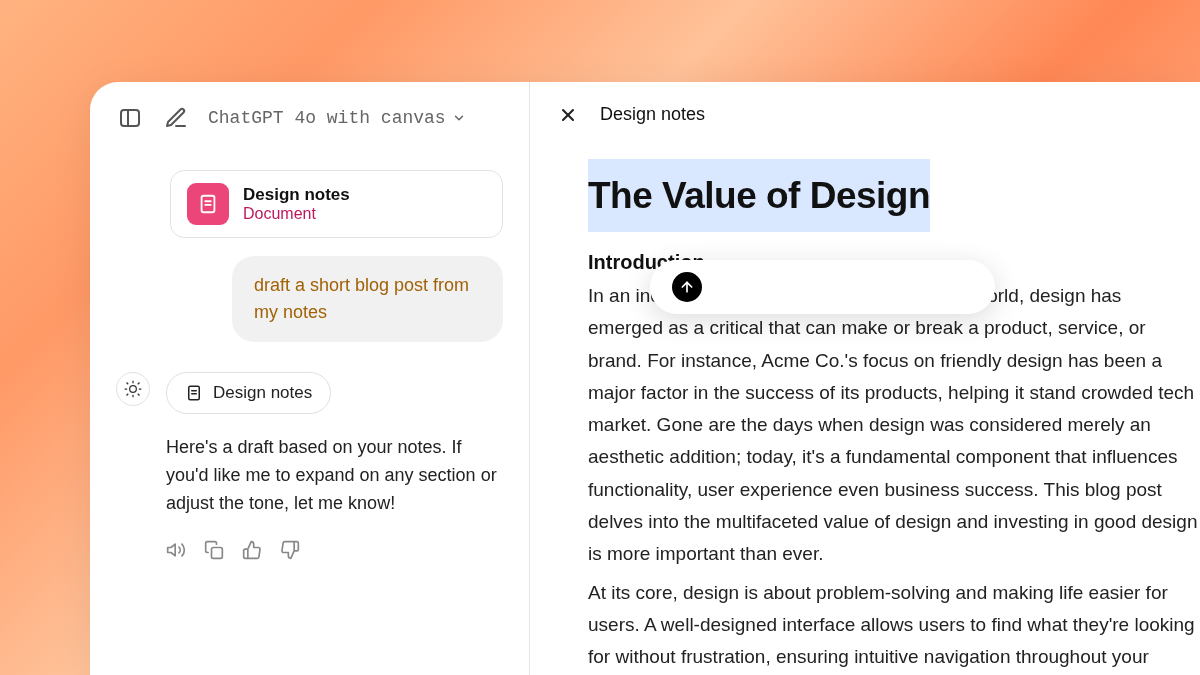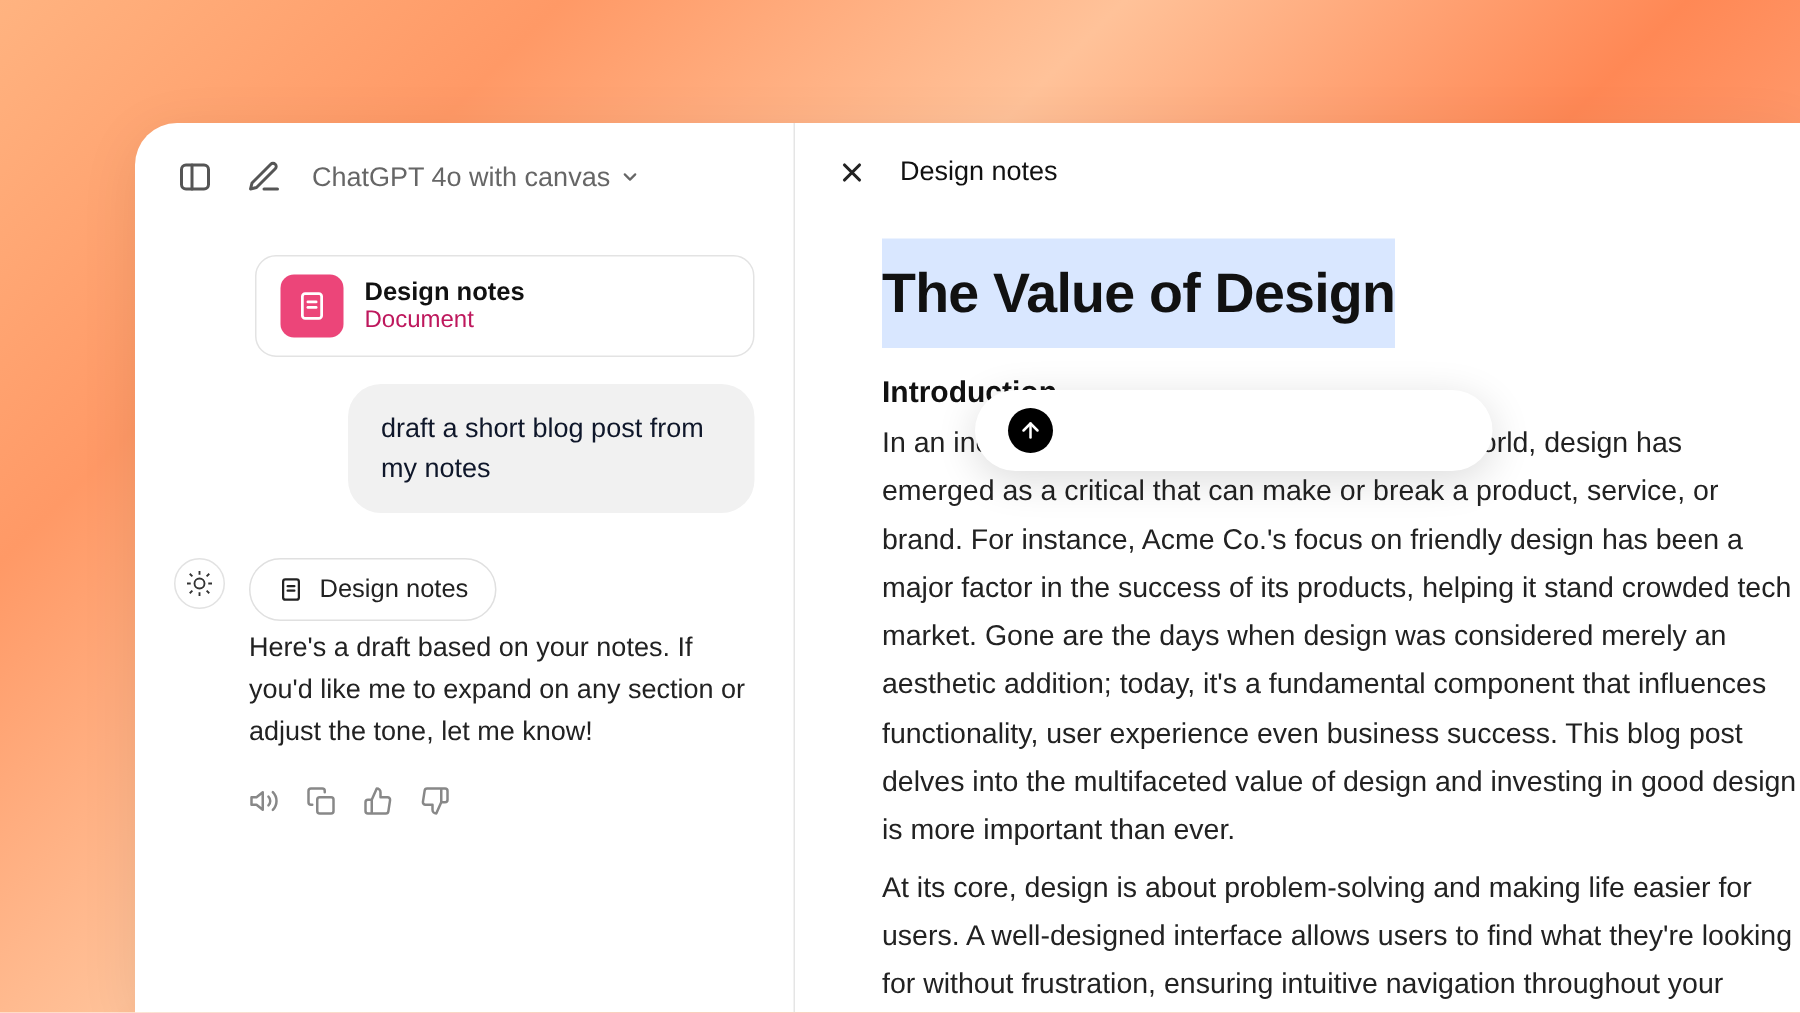--- a/index.html
+++ b/index.html
@@ -44,20 +44,21 @@
   color: #555;
   cursor: pointer;
 }
 .model-label {
   color: #666;
   font-size: 18px;
   display: flex;
   align-items: center;
   gap: 6px;
   cursor: pointer;
+  font-family: Liberation Mono, monospace;
 }
 .chat-scroll {
   flex: 1;
   padding: 28px 26px 0 26px;
   overflow: hidden;
 }
 .attachment-card {
   margin-left: 54px;
   border: 1px solid #e3e3e3;
   border-radius: 14px;
@@ -78,21 +79,21 @@
 }
 .attachment-title { font-weight: 600; font-size: 17px; color: #111; }
 .attachment-sub { font-size: 16px; color: #be185d; }
 .user-bubble {
   margin-top: 18px;
   margin-left: 116px;
   background: #f1f1f1;
   border-radius: 22px;
   padding: 16px 22px;
   font-size: 18px;
-  color: #0f172a;
+  color: #a16207;
   line-height: 1.5;
 }
 .assistant-row {
   margin-top: 30px;
   display: flex;
   gap: 16px;
   align-items: flex-start;
 }
 .assistant-avatar {
   width: 34px;
@@ -110,21 +111,21 @@
   border-radius: 22px;
   padding: 10px 18px;
   display: inline-flex;
   align-items: center;
   gap: 10px;
   font-size: 17px;
   color: #222;
   cursor: pointer;
 }
 .assistant-text {
-  margin-top: 4px;
+  margin-top: 20px;
   font-size: 18px;
   color: #222;
   line-height: 1.55;
   padding-left: 50px;
 }
 .action-row {
   margin-top: 22px;
   padding-left: 50px;
   display: flex;
   gap: 18px;

